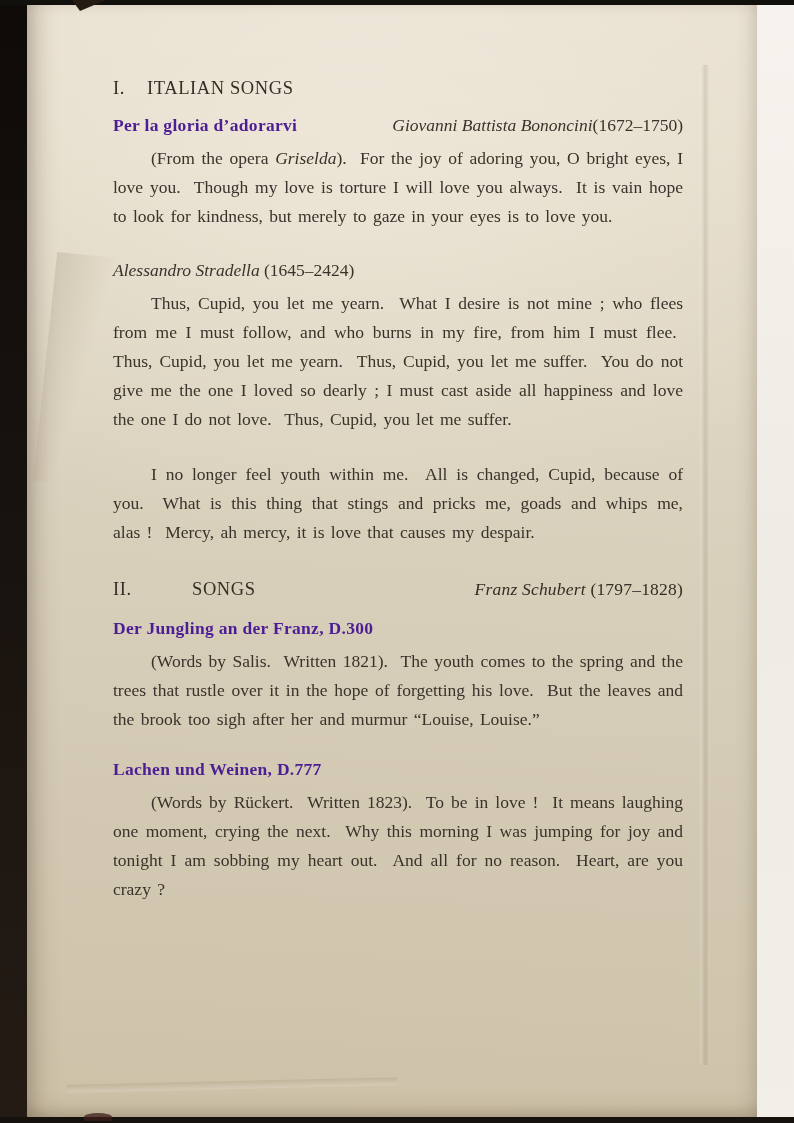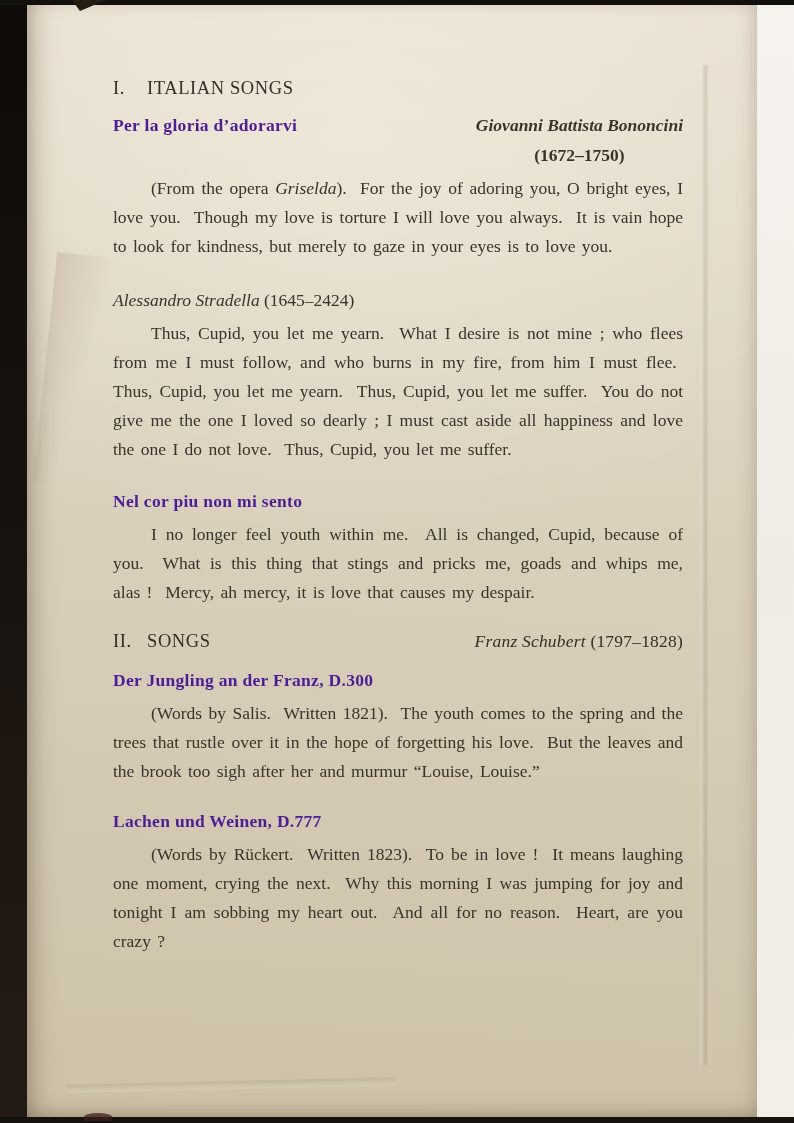--- a/index.html
+++ b/index.html
@@ -91,38 +91,37 @@
   .sec-composer { margin-left: auto; letter-spacing: 0.2px; font-size: 17.5px; }
   .song-row {
     display: flex; justify-content: space-between; align-items: baseline;
     line-height: 30px;
   }
   .song-title {
     font-weight: bold; color: #4c1d95;
     letter-spacing: 0.3px;
   }
   .composer-col {
-    display: flex; flex-direction: column; align-items: center;
+    display: flex; align-items: center;
     text-align: center;
-    font-weight: bold;
   }
   .it { font-style: italic; }
   .dates { font-style: normal; }
   p.desc {
     margin: 4px 0 0 0;
     line-height: 29px;
     text-align: justify;
     text-indent: 38px;
     word-spacing: 2px;
   }
   .mt-h1 { margin-top: 0; }
   .mt-song1 { margin-top: 10px; }
   .mt-song2 { margin-top: 24px; }
   .mt-song3 { margin-top: 22px; }
-  .mt-h2 { margin-top: 22px; }
+  .mt-h2 { margin-top: 30px; gap: 45px; }
   .mt-song4 { margin-top: 12px; }
   .mt-song5 { margin-top: 20px; }
 </style>
 </head>
 <body>
 
 <div class="photo">
   <div class="paper">
     <div class="crease crease-left-diag"></div>
     <div class="crease crease-right-vert"></div>
@@ -155,21 +154,20 @@
 
     <div class="song-block mt-song2">
       <div class="song-row">
         <span><span class="it">Alessandro Stradella</span> <span class="dates">(1645–2424)</span></span>
       </div>
       <p class="desc">Thus, Cupid, you let me yearn.&nbsp; What I desire is not mine&nbsp;; who flees from me I must follow, and who burns in my fire, from him I must flee.&nbsp; Thus, Cupid, you let me yearn.&nbsp; Thus, Cupid, you let me suffer.&nbsp; You do not give me the one I loved so dearly&nbsp;; I must cast aside all happiness and love the one I do not love.&nbsp; Thus, Cupid, you let me suffer.</p>
     </div>
 
     <div class="song-block mt-song3">
       <div class="song-row">
-        <span class="song-title">Nel cor piu non mi sento</span>
       </div>
       <p class="desc">I no longer feel youth within me.&nbsp; All is changed, Cupid, because of you.&nbsp; What is this thing that stings and pricks me, goads and whips me, alas&nbsp;!&nbsp; Mercy, ah mercy, it is love that causes my despair.</p>
     </div>
 
     <div class="sec-row mt-h2">
       <span class="sec-numeral">II.</span>
       <span>SONGS</span>
       <span class="sec-composer"><span class="it">Franz Schubert</span> <span class="dates">(1797–1828)</span></span>
     </div>
 

